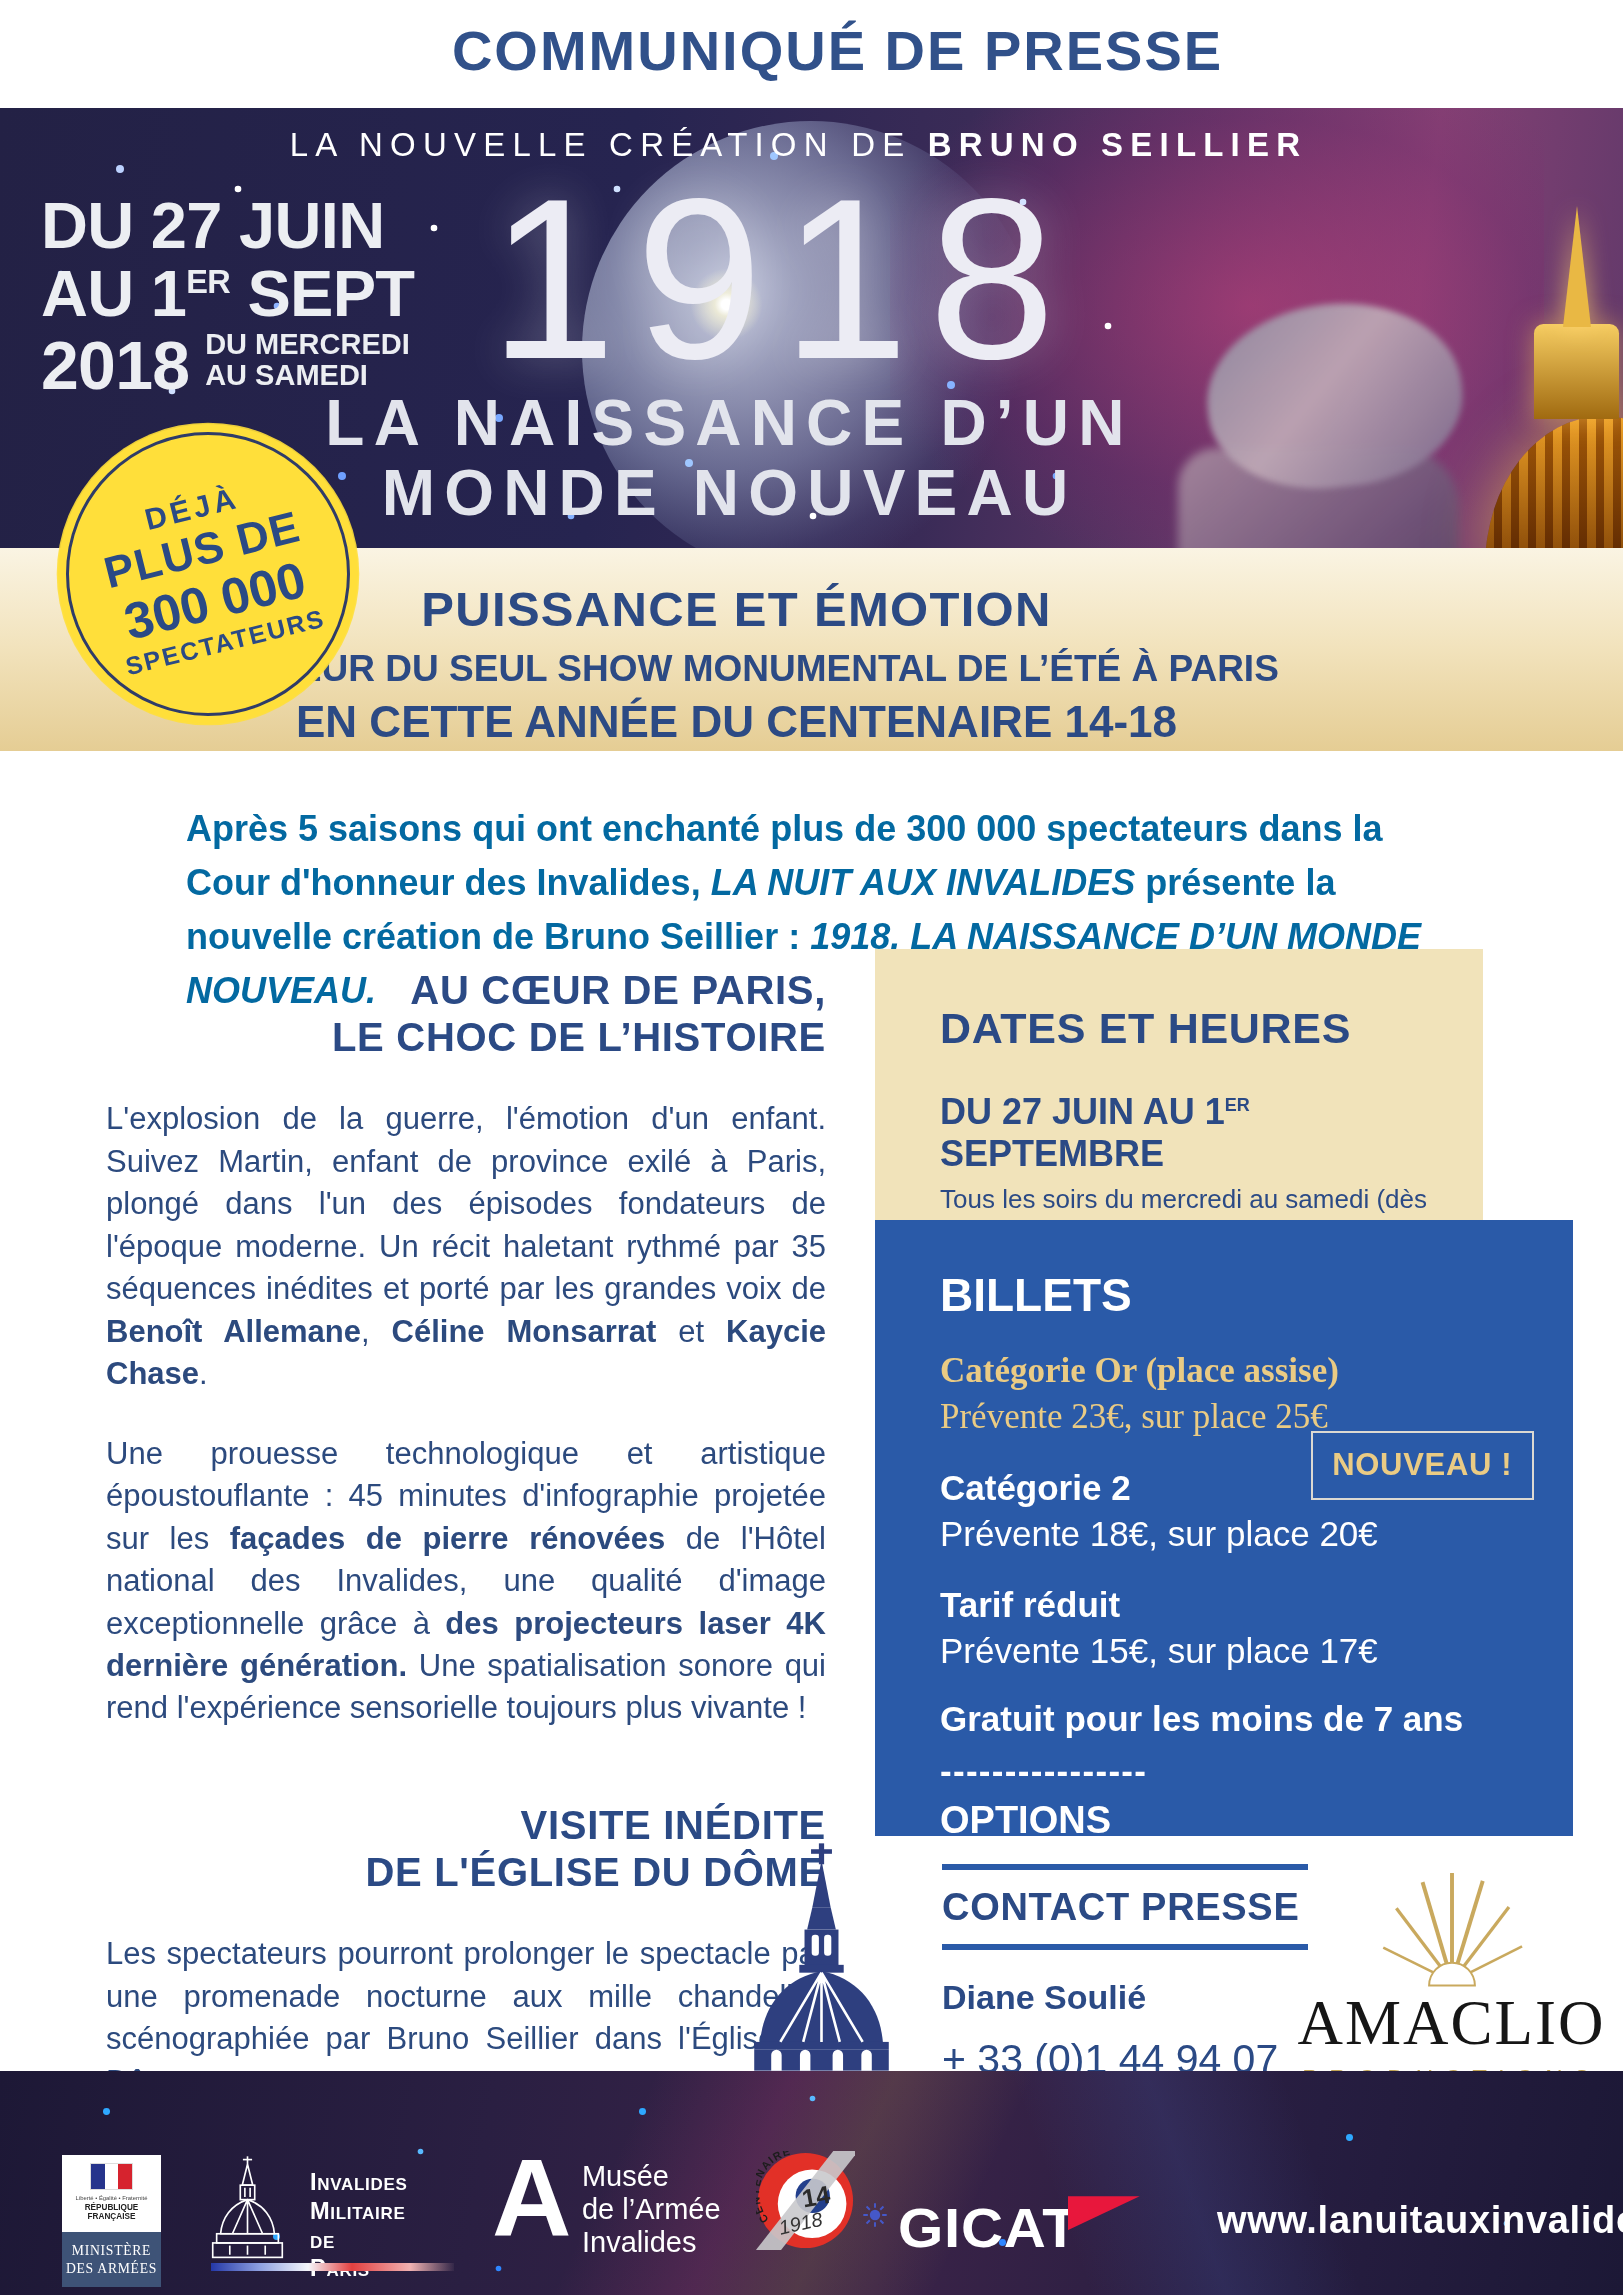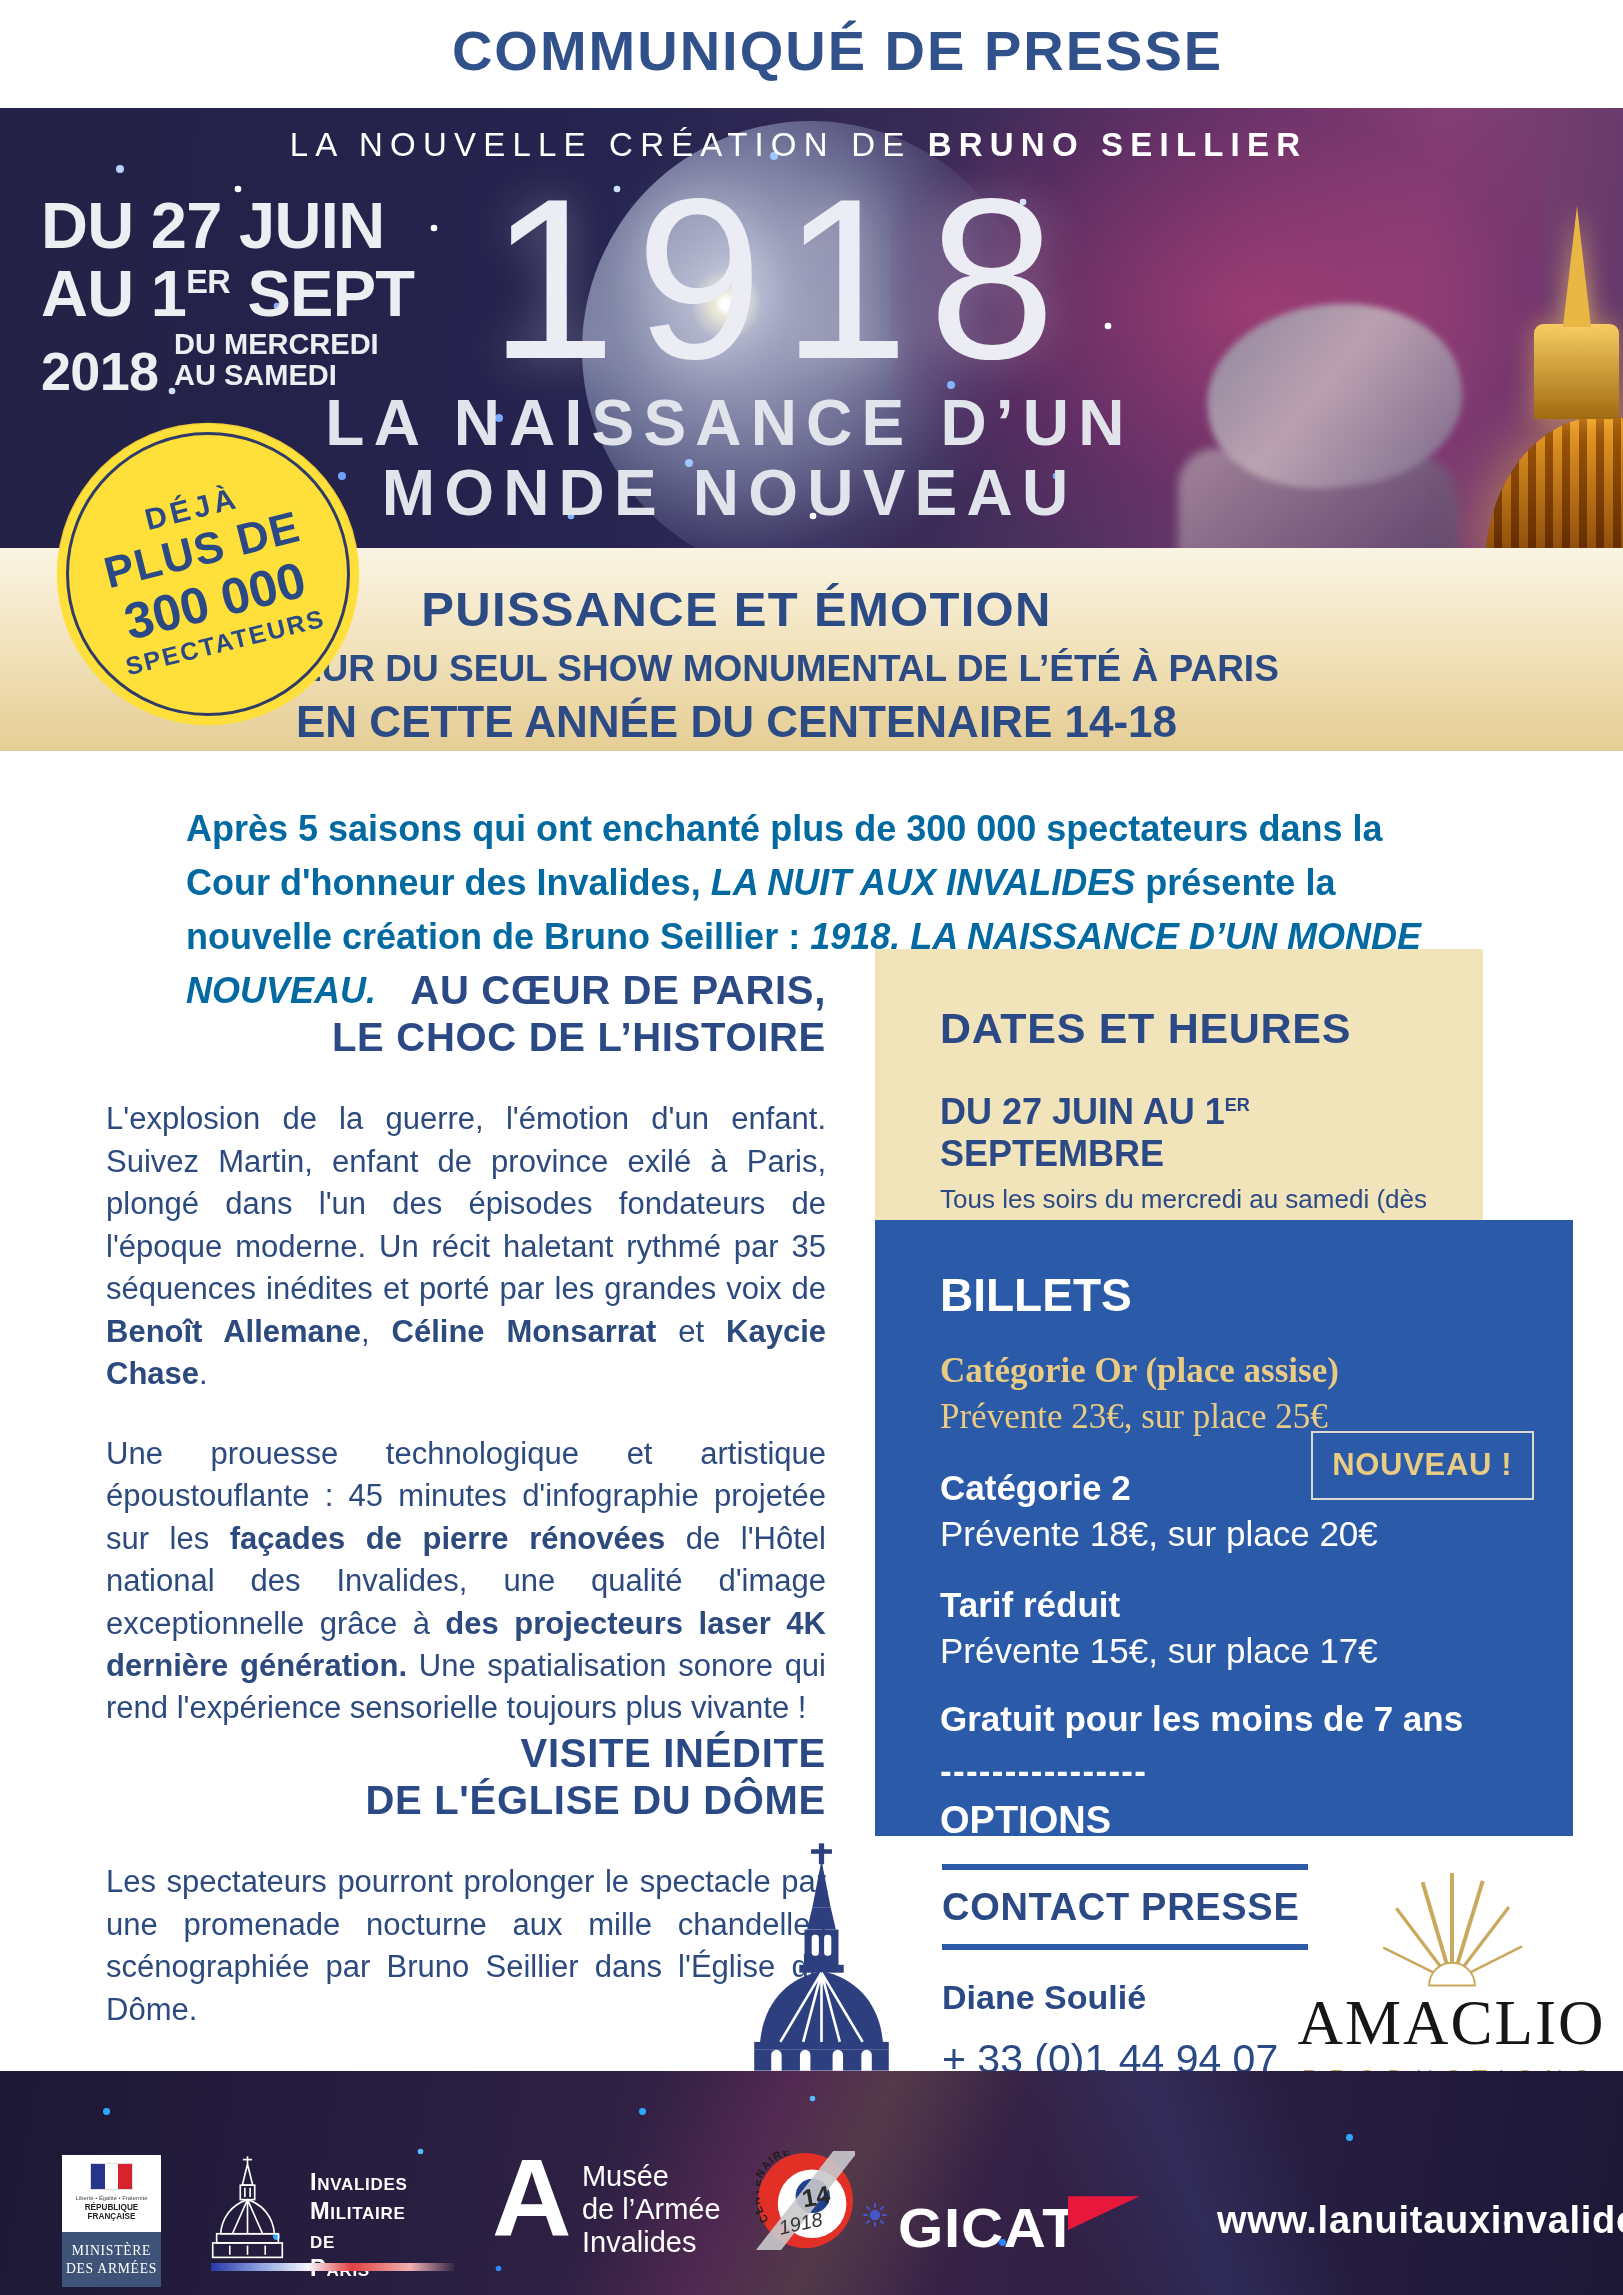--- a/index.html
+++ b/index.html
@@ -43,21 +43,21 @@
     background:radial-gradient(circle,#ffffff 0 5.2px, rgba(255,250,210,.7) 11.8px, transparent 36px); }
   .kicker { position:absolute; top:18.3px; left:0; width:100%; text-align:center; transform:translateX(-13px);
     color:#ffffff; font-size:33px; letter-spacing:7.2px; font-weight:normal; }
   .year-title { position:absolute; top:41px; left:0; width:100%; text-align:center; transform:translateX(-29.4px);
     font-size:228px; letter-spacing:19.6px; color:#ececf4; text-shadow:0 0 46px rgba(255,255,255,.3); }
   .naissance { position:absolute; top:280px; left:0; width:100%; text-align:center; transform:translateX(-82px);
     color:#e2e4ec; font-weight:bold; font-size:64px; letter-spacing:9.2px; line-height:1.1; }
   .dates-block { position:absolute; left:41px; top:84px; color:#eceef2; font-weight:bold; letter-spacing:-0.7px; }
   .d-line { font-size:65px; line-height:1.05; }
   .d-row { display:flex; align-items:flex-end; }
-  .d-year { font-size:54px; line-height:.95; }
+  .d-year { font-size:68px; line-height:.95; }
   .d-side { margin-left:15.7px; margin-bottom:5.2px; font-size:29px; line-height:1.1; letter-spacing:0; }
 
   
   .badge { position:absolute; left:58px; top:424px; width:300px; height:300px; border-radius:50%;
     background:#ffdf3a; z-index:6; display:flex; align-items:center; justify-content:center;
     box-shadow:0 0 0 1.3px rgba(255,223,58,.9); }
   .badge::before { content:""; position:absolute; inset:7.9px; border:3.3px solid #2f3c68; border-radius:50%; }
   .badge-inner { transform:rotate(-14deg); text-align:center; color:#2b4a85; font-weight:bold; line-height:1.12; }
   .bl1 { font-size:30px; letter-spacing:3.9px; }
   .bl2 { font-size:44px; letter-spacing:1.3px; }
@@ -74,21 +74,21 @@
   .gb3 { font-size:44px; margin-top:7.9px; }
 
   
   .intro { position:absolute; top:802px; left:186px; width:1253px; font-size:36px; line-height:1.5;
     color:#0369a1; font-weight:bold; }
 
   
   .leftcol { position:absolute; left:106px; top:967px; width:720px; color:#2c4a7e; }
   .sec-h { font-size:40px; font-weight:bold; color:#2b4a85; line-height:1.18; letter-spacing:0.7px;text-align:right; }
   .para { margin-top:37px; font-size:31px; line-height:1.37; text-align:justify; }
-  .mt-big { }
+  .mt-big { margin-top:72px; }
 
   
   .dates-box { position:absolute; left:875px; top:949px; width:608px; height:272px;
     background:#f1e3ba; padding:55px 37px 0 65px; color:#2b4a85; }
   .db-title { font-size:43px; font-weight:bold; letter-spacing:0.7px; }
   .db-l1 { margin-top:38px; font-size:36px; font-weight:bold; }
   .db-l2 { margin-top:9.2px; font-size:26px; }
   .db-l3 { margin-top:29px; font-size:35px; font-weight:bold; }
   .db-l4 { margin-top:5.2px; font-size:35px; font-weight:bold; }
 

